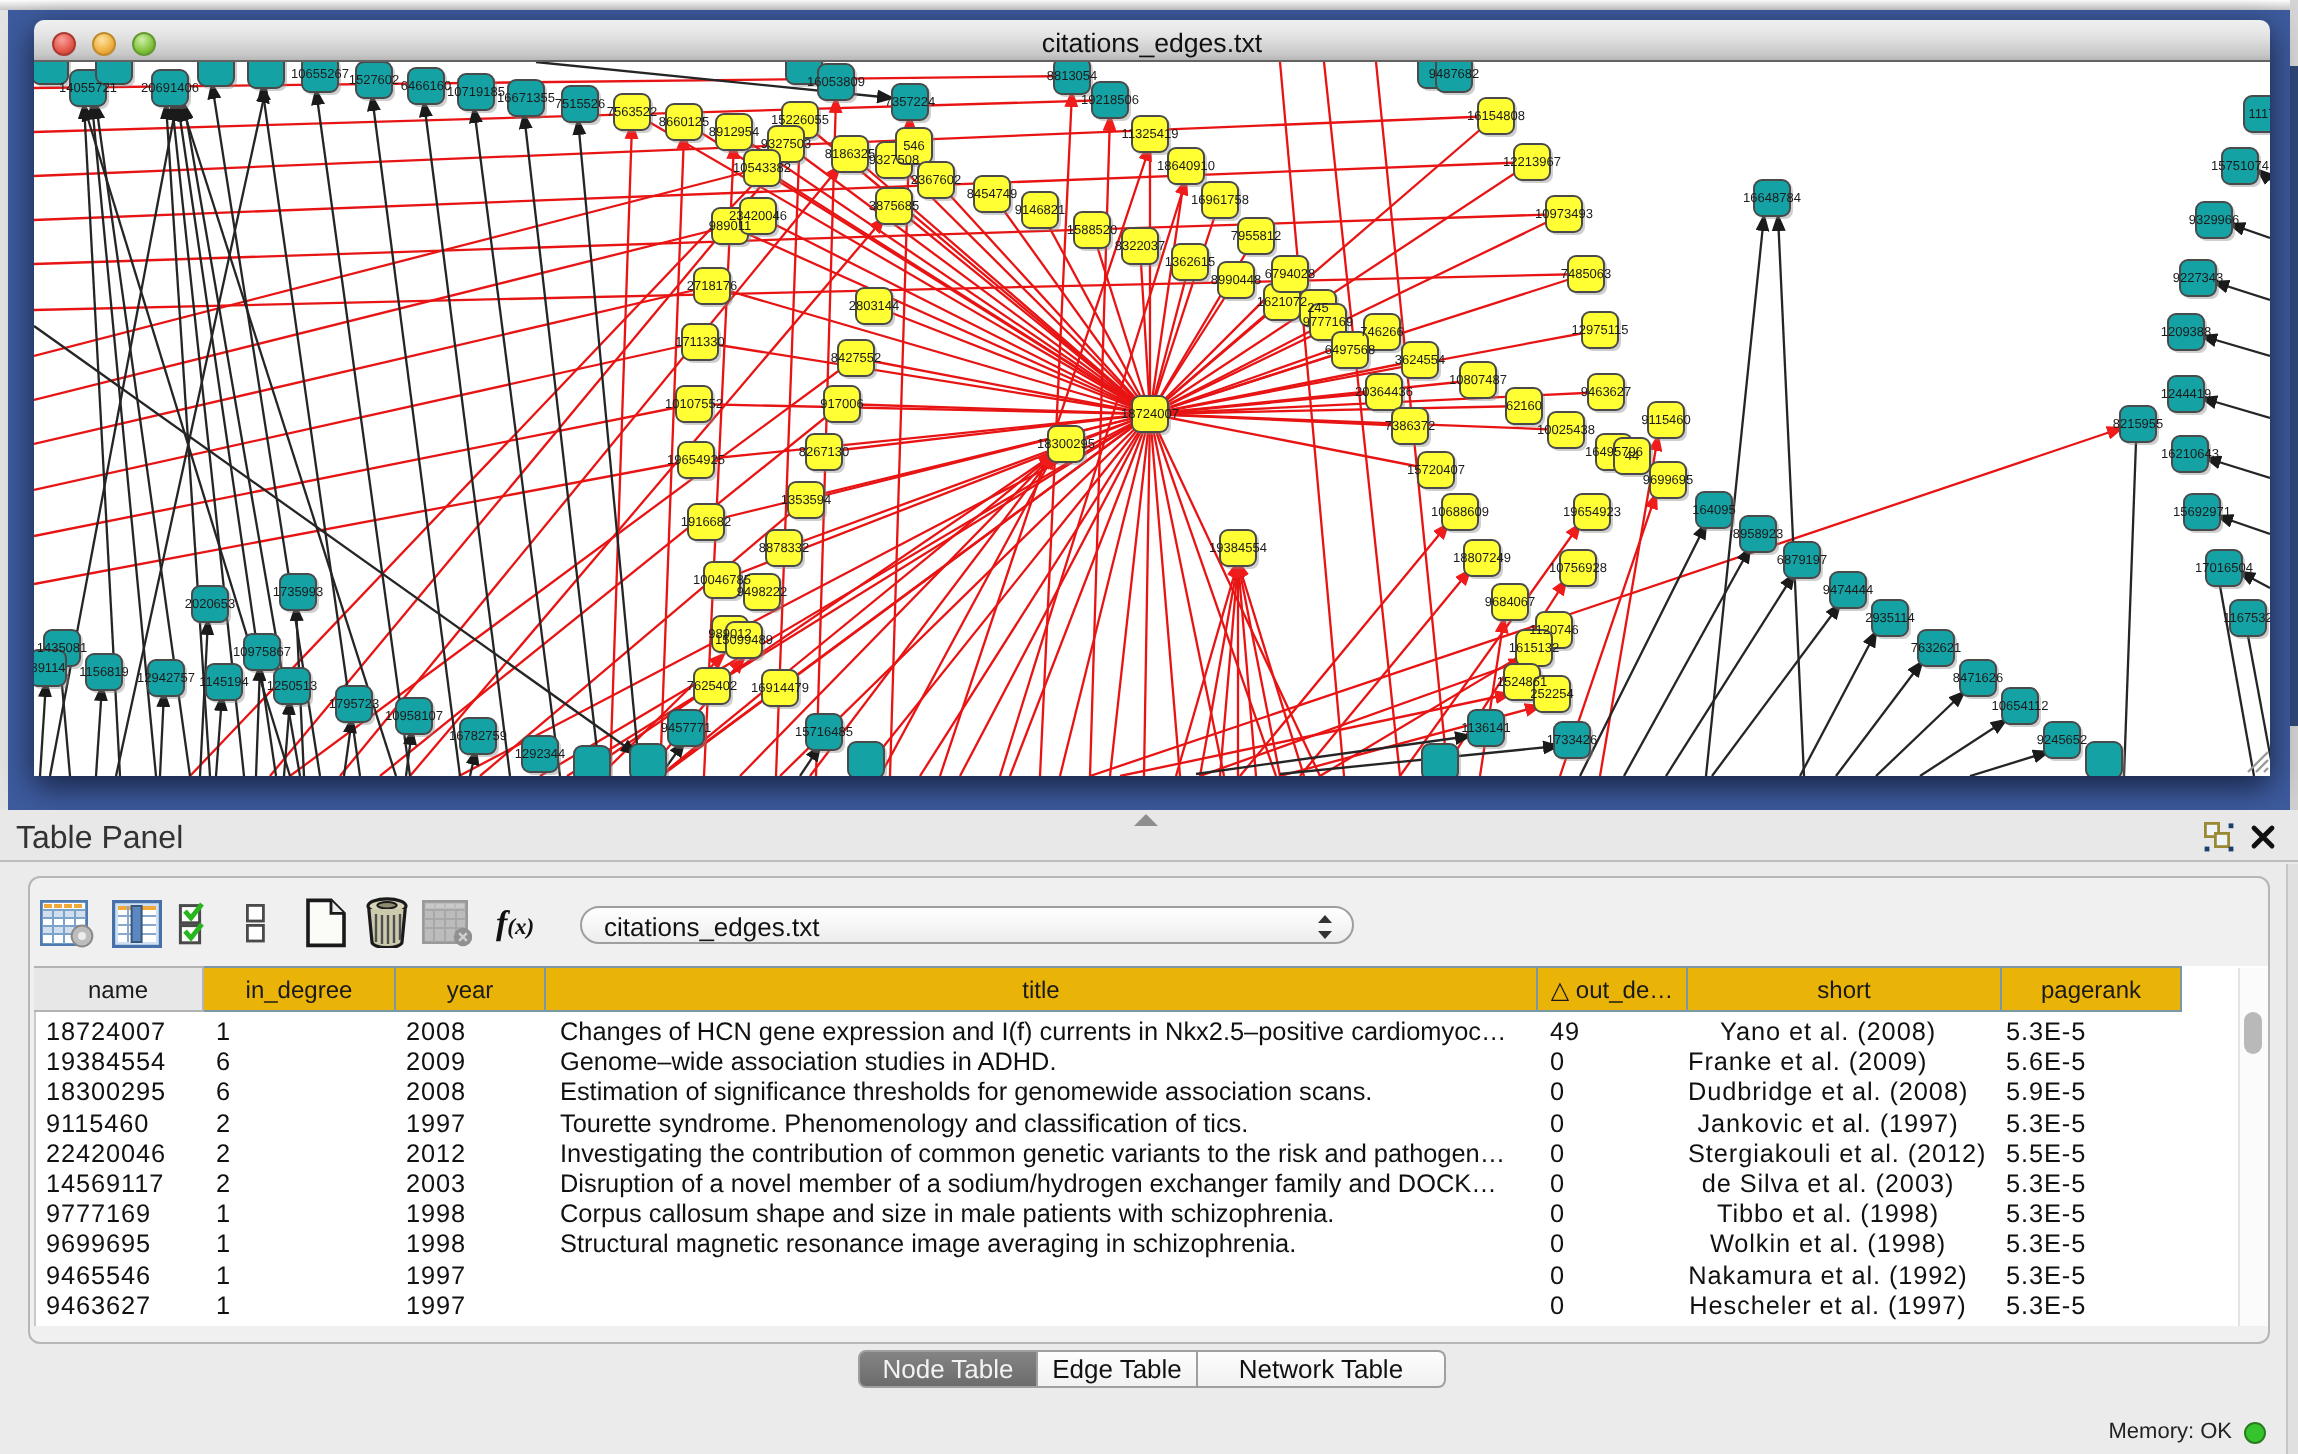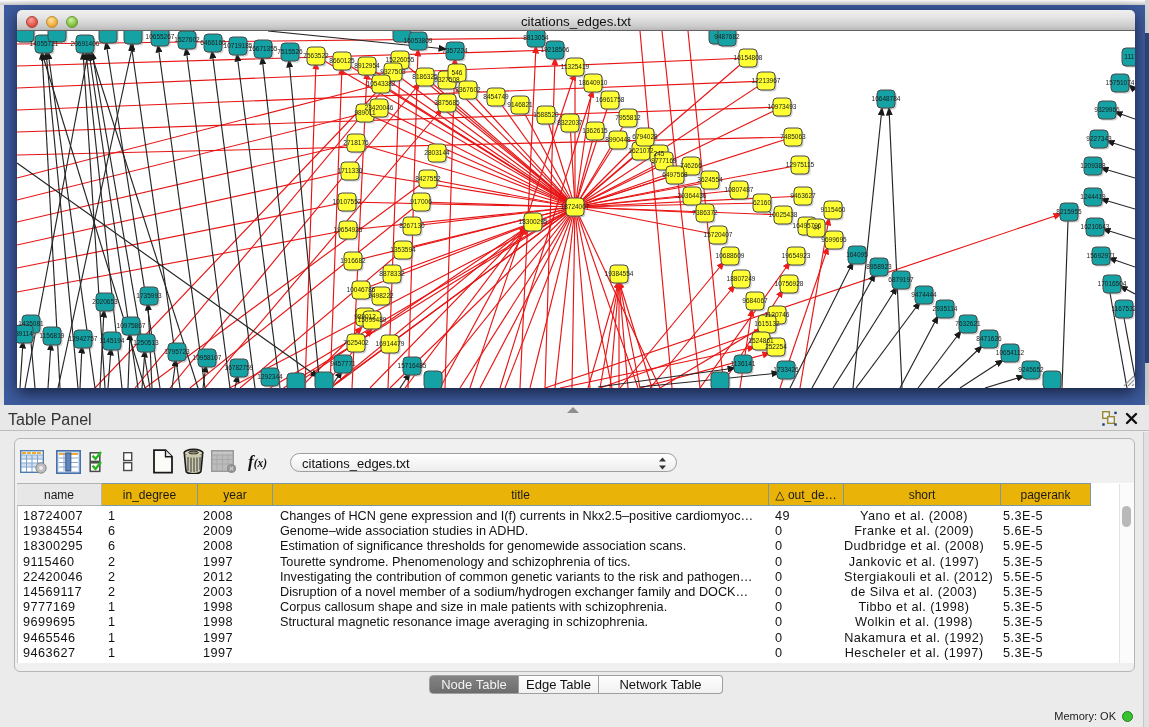--- a/index.html
+++ b/index.html
@@ -748,37 +748,37 @@
 <span style="left:775px;">49</span>
 <span style="left:844px;width:140px;text-align:center;overflow:visible;">Yano et al. (2008)</span>
 <span style="left:1003px;">5.3E-5</span>
 </div>
 <div class="trow" style="top:524.2px;">
 <span style="left:23px;">19384554</span>
 <span style="left:108px;">6</span>
 <span style="left:203px;">2009</span>
 <span style="left:280px;width:486px;letter-spacing:0;">Genome–wide association studies in ADHD.</span>
 <span style="left:775px;">0</span>
-<span style="left:844px;width:140px;text-align:center;overflow:visible;">Franke et al. (2009)</span>
+<span style="left:844px;width:140px;overflow:visible;">Franke et al. (2009)</span>
 <span style="left:1003px;">5.6E-5</span>
 </div>
 <div class="trow" style="top:539.4px;">
 <span style="left:23px;">18300295</span>
 <span style="left:108px;">6</span>
 <span style="left:203px;">2008</span>
 <span style="left:280px;width:486px;letter-spacing:0;">Estimation of significance thresholds for genomewide association scans.</span>
 <span style="left:775px;">0</span>
 <span style="left:844px;width:140px;text-align:center;overflow:visible;">Dudbridge et al. (2008)</span>
 <span style="left:1003px;">5.9E-5</span>
 </div>
 <div class="trow" style="top:554.6px;">
 <span style="left:23px;">9115460</span>
 <span style="left:108px;">2</span>
 <span style="left:203px;">1997</span>
-<span style="left:280px;width:486px;letter-spacing:0;">Tourette syndrome. Phenomenology and schizophrenia of tics.</span>
+<span style="left:280px;width:486px;letter-spacing:0;">Tourette syndrome. Phenomenology and classification of tics.</span>
 <span style="left:775px;">0</span>
 <span style="left:844px;width:140px;text-align:center;overflow:visible;">Jankovic et al. (1997)</span>
 <span style="left:1003px;">5.3E-5</span>
 </div>
 <div class="trow" style="top:569.8px;">
 <span style="left:23px;">22420046</span>
 <span style="left:108px;">2</span>
 <span style="left:203px;">2012</span>
 <span style="left:280px;width:486px;letter-spacing:0;">Investigating the contribution of common genetic variants to the risk and pathogen…</span>
 <span style="left:775px;">0</span>

